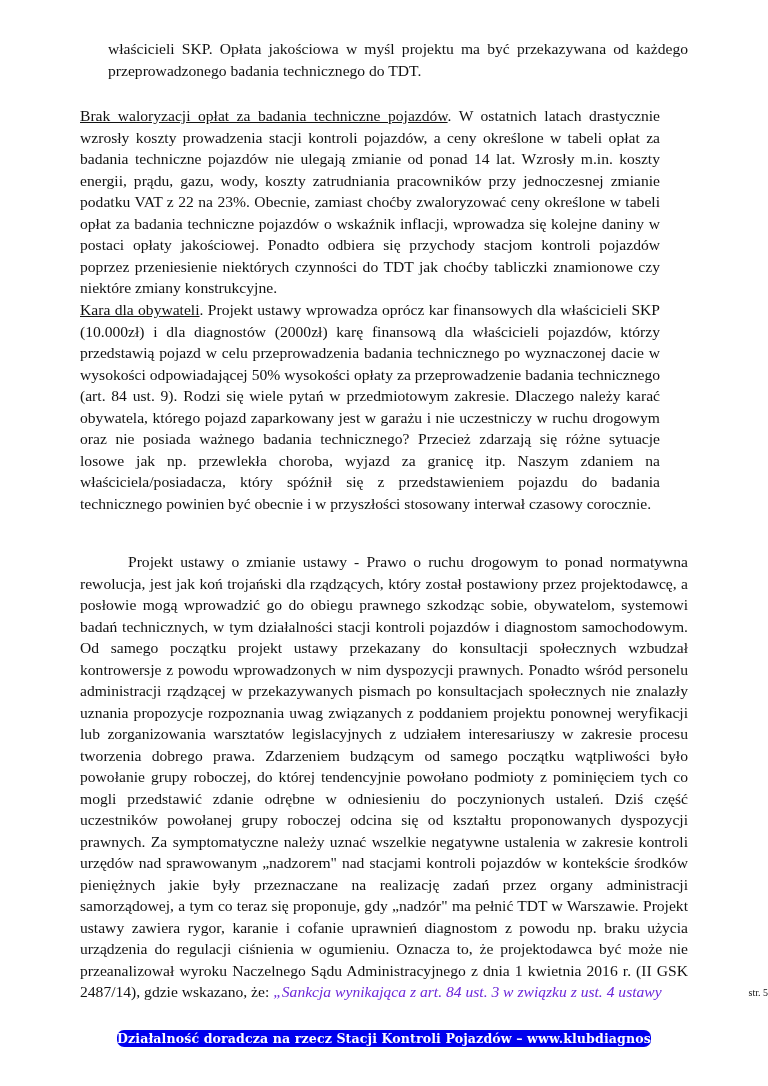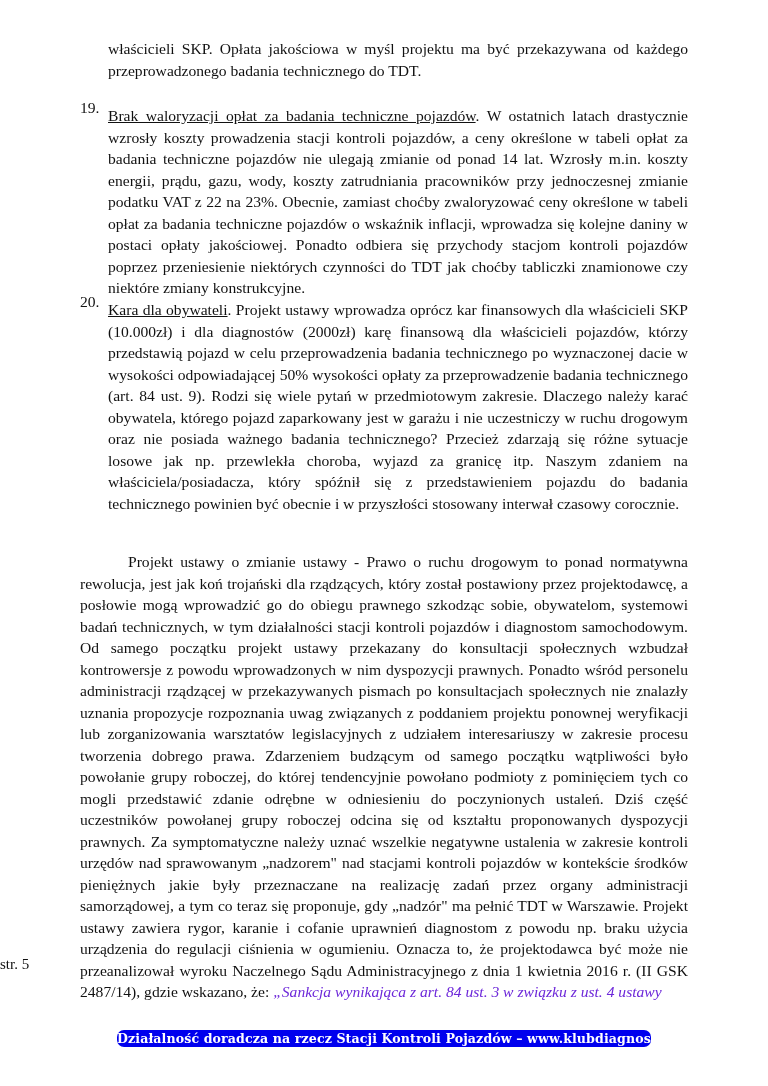--- a/index.html
+++ b/index.html
@@ -30,45 +30,43 @@
       text-align: center; color: #e8101a; font-weight: bold;
       text-decoration: underline; font-size: 15.6px; line-height: 20px;
       white-space: nowrap;
     }
     .para {
       position: absolute; left: 80px; top: 551px; width: 608px;
       text-indent: 48px;
     }
     .quote { font-style: italic; color: #6d28d9; }
     .pagenum {
-      position: absolute; left: 0; width: 768px; top: 956px;
-      text-align: left; font-size: 15px; line-height: 16px;
+      position: absolute; left: 0; width: 768px; top: 985px;
+      text-align: right; font-size: 10px; line-height: 16px;
     }
     .footer {
       position: absolute; left: 117px; top: 1030px; width: 534px; height: 17px;
       background: #0000ee; color: #ffffff;
       font-family: "DejaVu Serif", "Liberation Serif", serif;
       font-weight: bold; font-size: 12.6px; line-height: 17px;
       text-align: center; white-space: nowrap; letter-spacing: 0.1px; border-radius: 7px;
     }
   </style>
 </head>
 <body>
 
 <div class="page">
 
   <div class="cont text">właścicieli SKP. Opłata jakościowa w myśl projektu ma być przekazywana od każdego przeprowadzonego badania technicznego do TDT.</div>
 
   <div class="item text" id="item19">
-    <span class="num">19.</span>
     <div class="body"><span class="lead">Brak waloryzacji opłat za badania techniczne pojazdów</span><span>. W ostatnich latach drastycznie wzrosły koszty prowadzenia stacji kontroli pojazdów, a ceny określone w tabeli opłat za badania techniczne pojazdów nie ulegają zmianie od ponad 14 lat. Wzrosły m.in. koszty energii, prądu, gazu, wody, koszty zatrudniania pracowników przy jednoczesnej zmianie podatku VAT z 22 na 23%. Obecnie, zamiast choćby zwaloryzować ceny określone w tabeli opłat za badania techniczne pojazdów o wskaźnik inflacji, wprowadza się kolejne daniny w postaci opłaty jakościowej. Ponadto odbiera się przychody stacjom kontroli pojazdów poprzez przeniesienie niektórych czynności do TDT jak choćby tabliczki znamionowe czy niektóre zmiany konstrukcyjne.</span></div>
   </div>
 
   <div class="item text" id="item20">
-    <span class="num">20.</span>
     <div class="body"><span class="lead">Kara dla obywateli</span><span>. Projekt ustawy wprowadza oprócz kar finansowych dla właścicieli SKP (10.000zł) i dla diagnostów (2000zł) karę finansową dla właścicieli pojazdów, którzy przedstawią pojazd w celu przeprowadzenia badania technicznego po wyznaczonej dacie w wysokości odpowiadającej 50% wysokości opłaty za przeprowadzenie badania technicznego (art. 84 ust. 9). Rodzi się wiele pytań w przedmiotowym zakresie. Dlaczego należy karać obywatela, którego pojazd zaparkowany jest w garażu i nie uczestniczy w ruchu drogowym oraz nie posiada ważnego badania technicznego? Przecież zdarzają się różne sytuacje losowe jak np. przewlekła choroba, wyjazd za granicę itp. Naszym zdaniem na właściciela/posiadacza, który spóźnił się z przedstawieniem pojazdu do badania technicznego powinien być obecnie i w przyszłości stosowany interwał czasowy corocznie.</span></div>
   </div>
 
 
   <div class="para text"><span>Projekt ustawy o zmianie ustawy - Prawo o ruchu drogowym to ponad normatywna rewolucja, jest jak koń trojański dla rządzących, który został postawiony przez projektodawcę, a posłowie mogą wprowadzić go do obiegu prawnego szkodząc sobie, obywatelom, systemowi badań technicznych, w tym działalności stacji kontroli pojazdów i diagnostom samochodowym. Od samego początku projekt ustawy przekazany do konsultacji społecznych wzbudzał kontrowersje z powodu wprowadzonych w nim dyspozycji prawnych. Ponadto wśród personelu administracji rządzącej w przekazywanych pismach po konsultacjach społecznych nie znalazły uznania propozycje rozpoznania uwag związanych z poddaniem projektu ponownej weryfikacji lub zorganizowania warsztatów legislacyjnych z udziałem interesariuszy w zakresie procesu tworzenia dobrego prawa. Zdarzeniem budzącym od samego początku wątpliwości było powołanie grupy roboczej, do której tendencyjnie powołano podmioty z pominięciem tych co mogli przedstawić zdanie odrębne w odniesieniu do poczynionych ustaleń. Dziś część uczestników powołanej grupy roboczej odcina się od kształtu proponowanych dyspozycji prawnych. Za symptomatyczne należy uznać wszelkie negatywne ustalenia w zakresie kontroli urzędów nad sprawowanym „nadzorem" nad stacjami kontroli pojazdów w kontekście środków pieniężnych jakie były przeznaczane na realizację zadań przez organy administracji samorządowej, a tym co teraz się proponuje, gdy „nadzór" ma pełnić TDT w Warszawie. Projekt ustawy zawiera rygor, karanie i cofanie uprawnień diagnostom z powodu np. braku użycia urządzenia do regulacji ciśnienia w ogumieniu. Oznacza to, że projektodawca być może nie przeanalizował wyroku Naczelnego Sądu Administracyjnego z dnia 1 kwietnia 2016 r. (II GSK 2487/14), gdzie wskazano, że: </span><span class="quote">„Sankcja wynikająca z art. 84 ust. 3 w związku z ust. 4 ustawy</span></div>
 
   <div class="pagenum">str. 5</div>
 
   <div class="footer">Działalność doradcza na rzecz Stacji Kontroli Pojazdów – www.klubdiagnosty.pl</div>
 

